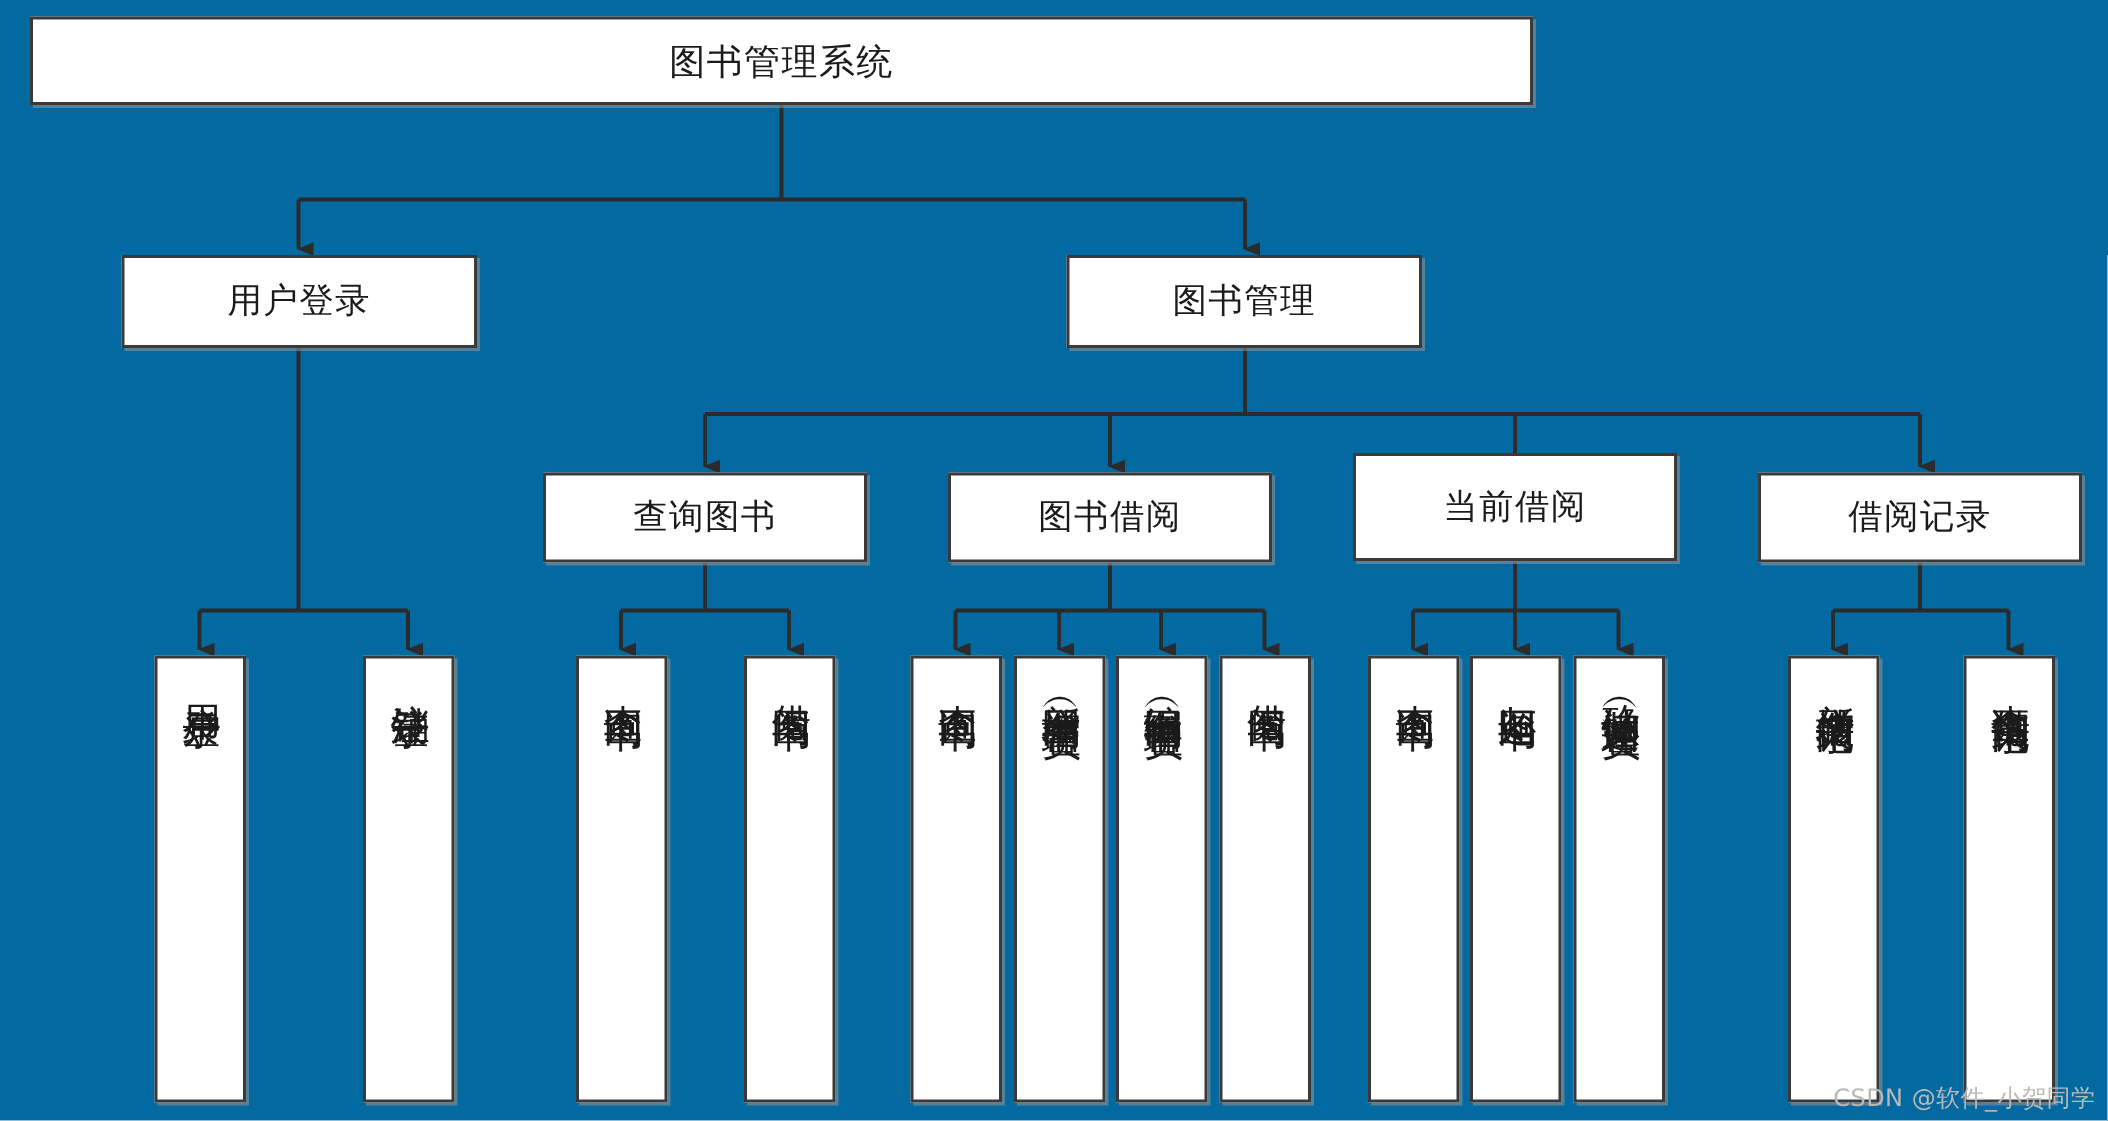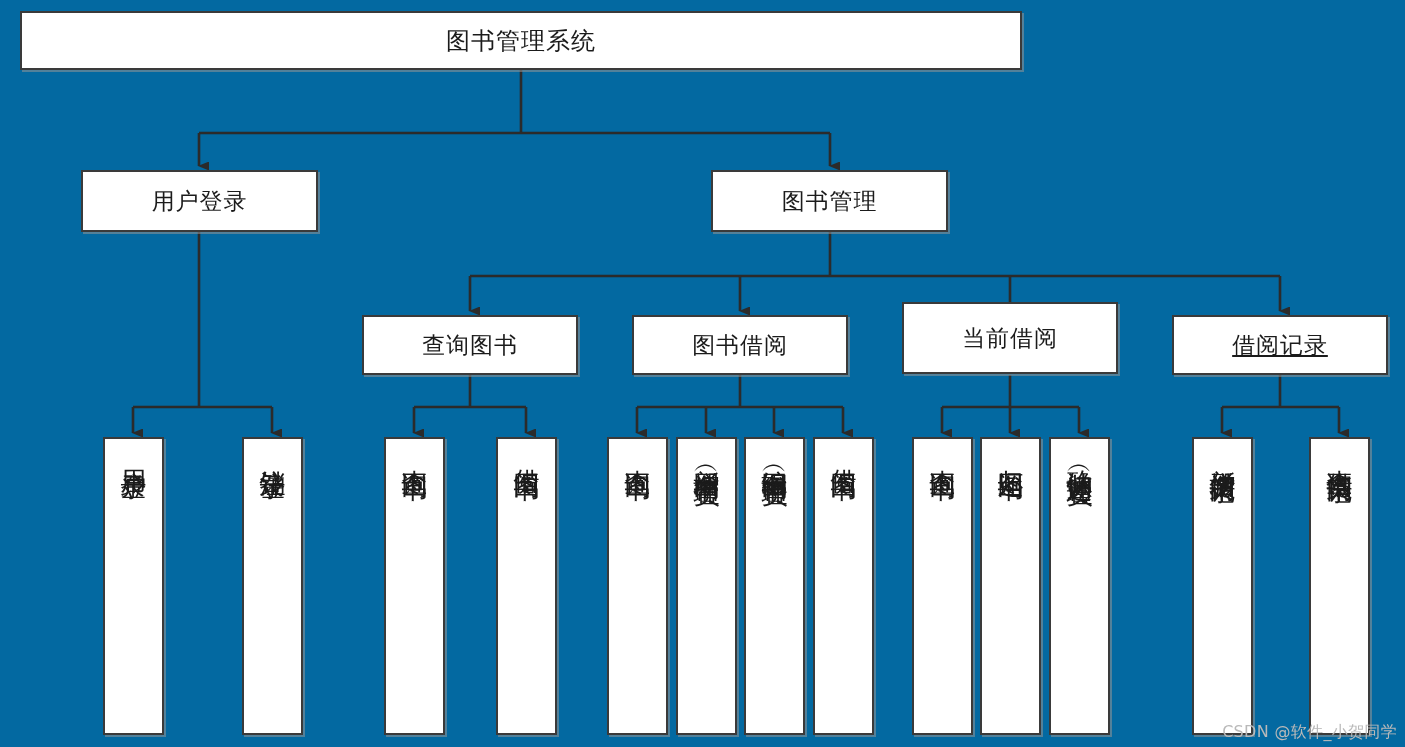--- a/index.html
+++ b/index.html
@@ -146,21 +146,21 @@
   </div>
 
   <div class="node h" style="left:632px;top:315px;width:216px;height:60px;">
     <span class="label">图书借阅</span>
   </div>
 
   <div class="node h" style="left:902px;top:302px;width:216px;height:72px;">
     <span class="label">当前借阅</span>
   </div>
 
-  <div class="node h" style="left:1172px;top:315px;width:216px;height:60px;text-decoration:underline;">
+  <div class="node h" style="left:1172px;top:315px;width:216px;height:60px;">
     <span class="label">借阅记录</span>
   </div>
 
   <div class="node v" style="left:103px;top:437px;width:61px;height:298px;">
     <span class="label">用户登录</span>
   </div>
   <div class="node v" style="left:242px;top:437px;width:61px;height:298px;">
     <span class="label">注销登录</span>
   </div>
 

